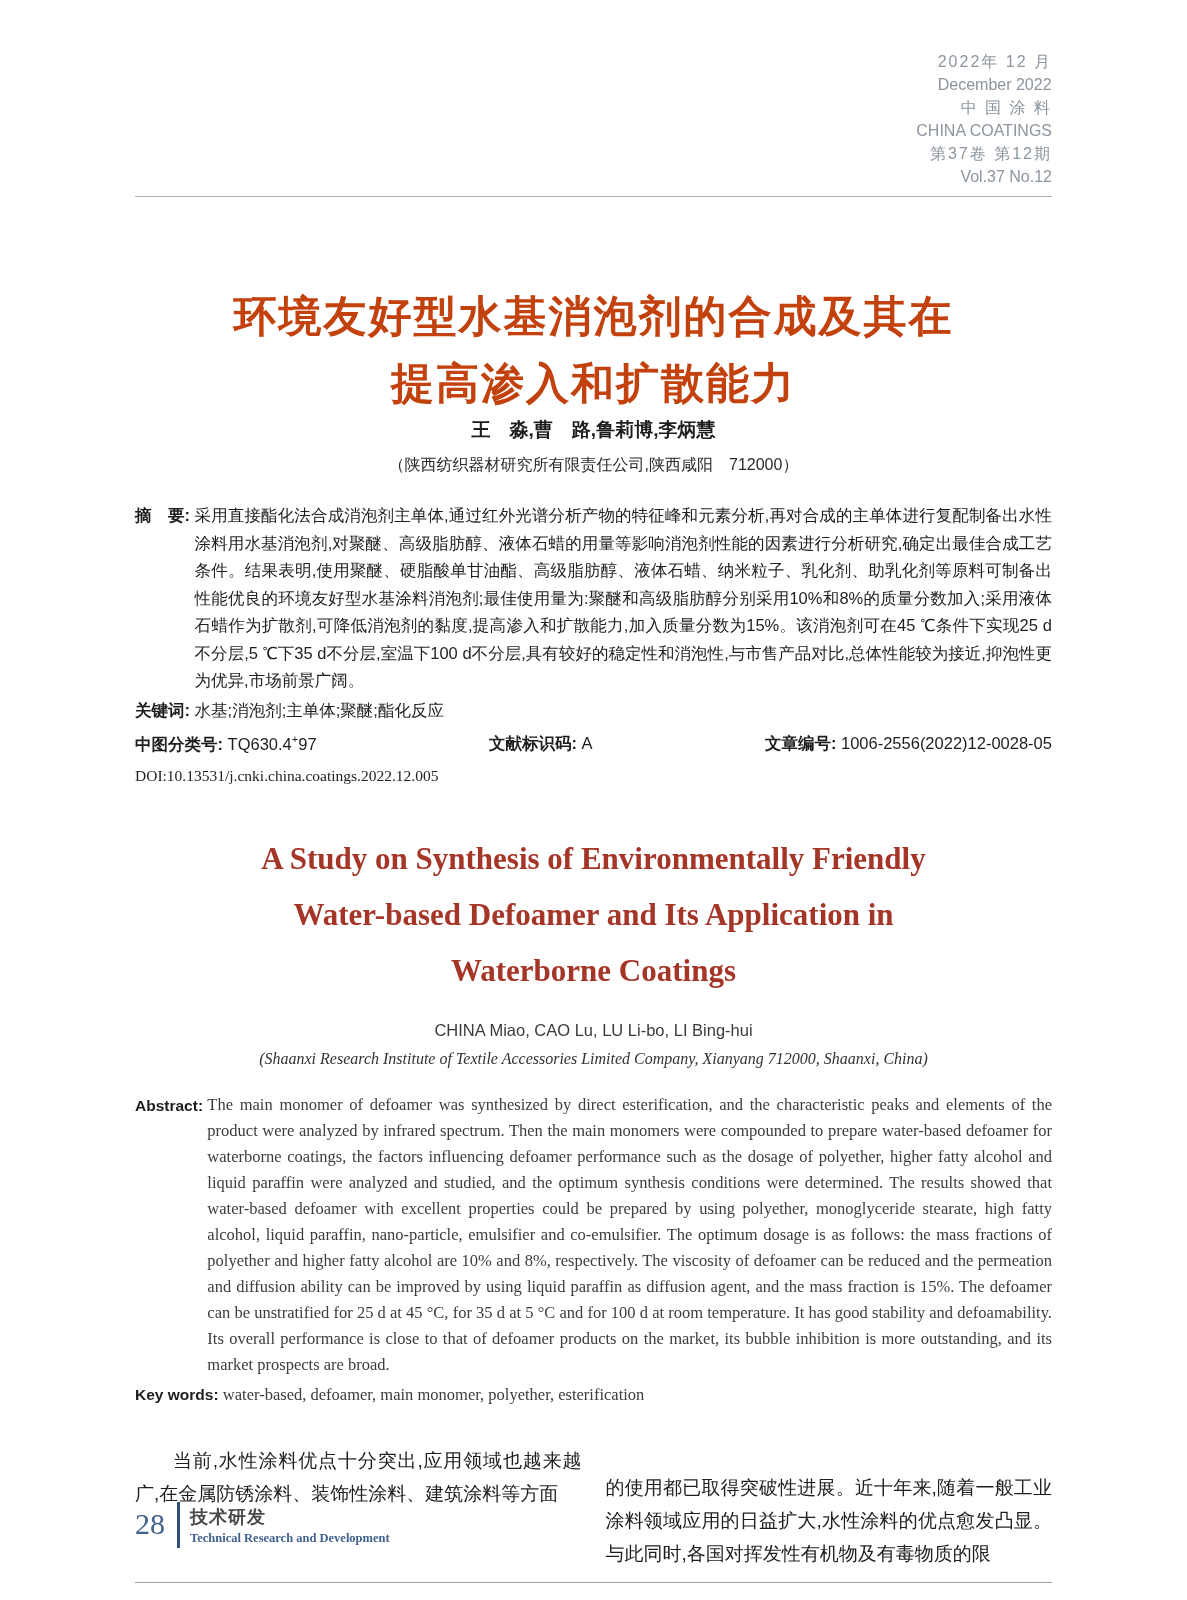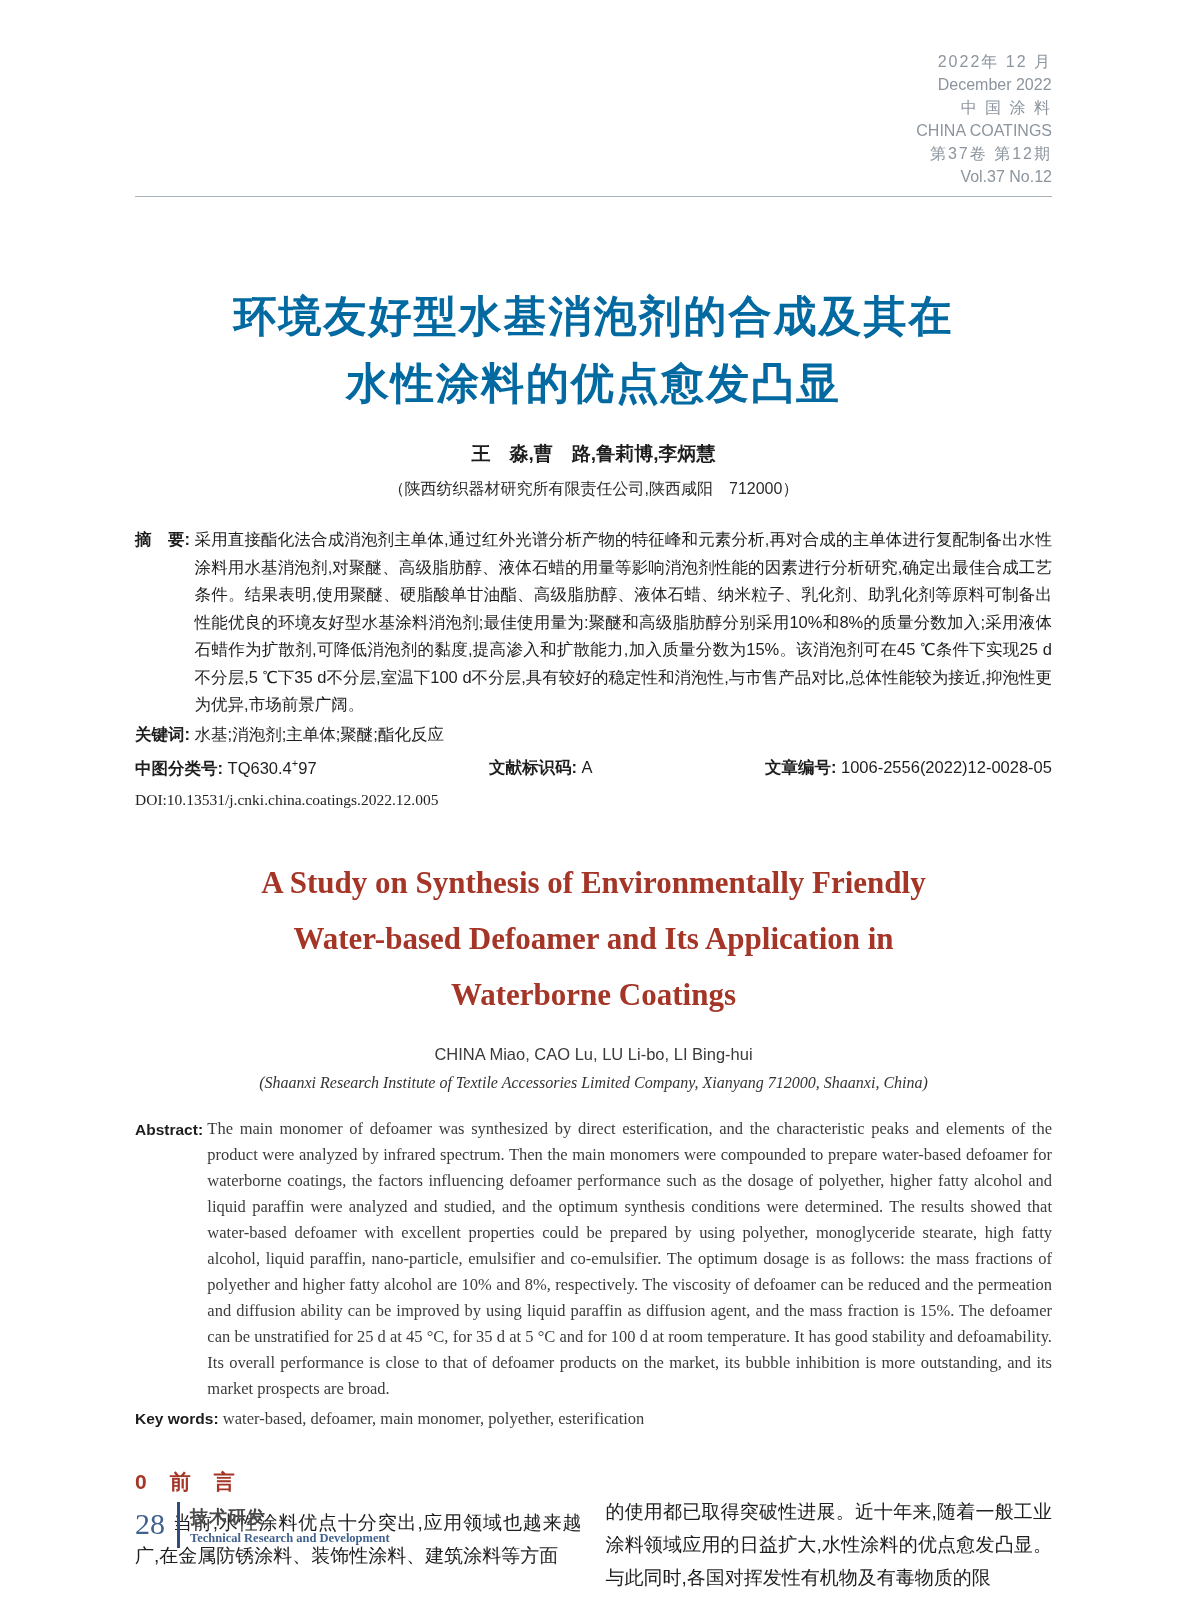--- a/index.html
+++ b/index.html
@@ -33,28 +33,27 @@
   }
   .journal-header .hcol { display: flex; flex-direction: column; }
   .journal-header .hcol.center { text-align: right; }
   .journal-header .hcol.right { text-align: right; }
   .journal-header .cn { letter-spacing: 2px; }
 
   
   .title-cn {
     margin-top: 86px;
     text-align: center;
-    color: #0369a1;
+    color: #c2410c;
     font-size: 43px;
     font-weight: bold;
     line-height: 67px;
     letter-spacing: 2px;
   }
   .authors-cn {
-    margin-top: 24px;
     text-align: center;
     font-size: 19px;
     font-weight: bold;
     color: #1d1d1d;
   }
   .affiliation-cn {
     margin-top: 12px;
     text-align: center;
     font-size: 16px;
     color: #2a2a2a;
@@ -210,21 +209,21 @@
       <span>CHINA COATINGS</span>
     </div>
     <div class="hcol right">
       <span class="cn">第37卷 第12期</span>
       <span>Vol.37  No.12</span>
     </div>
   </div>
 
   <div class="title-cn">
     <div>环境友好型水基消泡剂的合成及其在</div>
-    <div>水性涂料的优点愈发凸显</div>
+    <div>提高渗入和扩散能力</div>
   </div>
 
   <div class="authors-cn">王　淼,曹　路,鲁莉博,李炳慧</div>
   <div class="affiliation-cn">（陕西纺织器材研究所有限责任公司,陕西咸阳　712000）</div>
 
   <div class="abstract-cn hang">
     <span class="label">摘　要: </span>
     <span class="body">采用直接酯化法合成消泡剂主单体,通过红外光谱分析产物的特征峰和元素分析,再对合成的主单体进行复配制备出水性涂料用水基消泡剂,对聚醚、高级脂肪醇、液体石蜡的用量等影响消泡剂性能的因素进行分析研究,确定出最佳合成工艺条件。结果表明,使用聚醚、硬脂酸单甘油酯、高级脂肪醇、液体石蜡、纳米粒子、乳化剂、助乳化剂等原料可制备出性能优良的环境友好型水基涂料消泡剂;最佳使用量为:聚醚和高级脂肪醇分别采用10%和8%的质量分数加入;采用液体石蜡作为扩散剂,可降低消泡剂的黏度,提高渗入和扩散能力,加入质量分数为15%。该消泡剂可在45 ℃条件下实现25 d不分层,5 ℃下35 d不分层,室温下100 d不分层,具有较好的稳定性和消泡性,与市售产品对比,总体性能较为接近,抑泡性更为优异,市场前景广阔。</span>
   </div>
 
@@ -255,23 +254,20 @@
     <span class="body">The main monomer of defoamer was synthesized by direct esterification, and the characteristic peaks and elements of the product were analyzed by infrared spectrum. Then the main monomers were compounded to prepare water-based defoamer for waterborne coatings, the factors influencing defoamer performance such as the dosage of polyether, higher fatty alcohol and liquid paraffin were analyzed and studied, and the optimum synthesis conditions were determined. The results showed that water-based defoamer with excellent properties could be prepared by using polyether, monoglyceride stearate, high fatty alcohol, liquid paraffin, nano-particle, emulsifier and co-emulsifier. The optimum dosage is as follows: the mass fractions of polyether and higher fatty alcohol are 10% and 8%, respectively. The viscosity of defoamer can be reduced and the permeation and diffusion ability can be improved by using liquid paraffin as diffusion agent, and the mass fraction is 15%. The defoamer can be unstratified for 25 d at 45 °C, for 35 d at 5 °C and for 100 d at room temperature. It has good stability and defoamability. Its overall performance is close to that of defoamer products on the market, its bubble inhibition is more outstanding, and its market prospects are broad.</span>
   </div>
 
   <div class="keywords-en hang">
     <span class="label">Key words: </span>
     <span class="body">water-based, defoamer, main monomer, polyether, esterification</span>
   </div>
 
   <div class="twocol">
     <div class="col">
-      <div class="section-heading">
-        <span class="num">0</span><span>前　言</span>
-      </div>
       <div class="body-cn indent">当前,水性涂料优点十分突出,应用领域也越来越广,在金属防锈涂料、装饰性涂料、建筑涂料等方面</div>
     </div>
     <div class="col">
       <div class="body-cn" style="margin-top:27px;">的使用都已取得突破性进展。近十年来,随着一般工业涂料领域应用的日益扩大,水性涂料的优点愈发凸显。与此同时,各国对挥发性有机物及有毒物质的限</div>
     </div>
   </div>
 
   <div class="footnote">
     <div><span>收稿日期: </span><span>2022-07-28</span></div>
     <div><span>作者简介: </span><span>王淼(1981–),女(汉族),陕西汉中人。高级工程师,硕士,主要从事水性涂料、化工新材料等方面的研究工作。</span></div>

